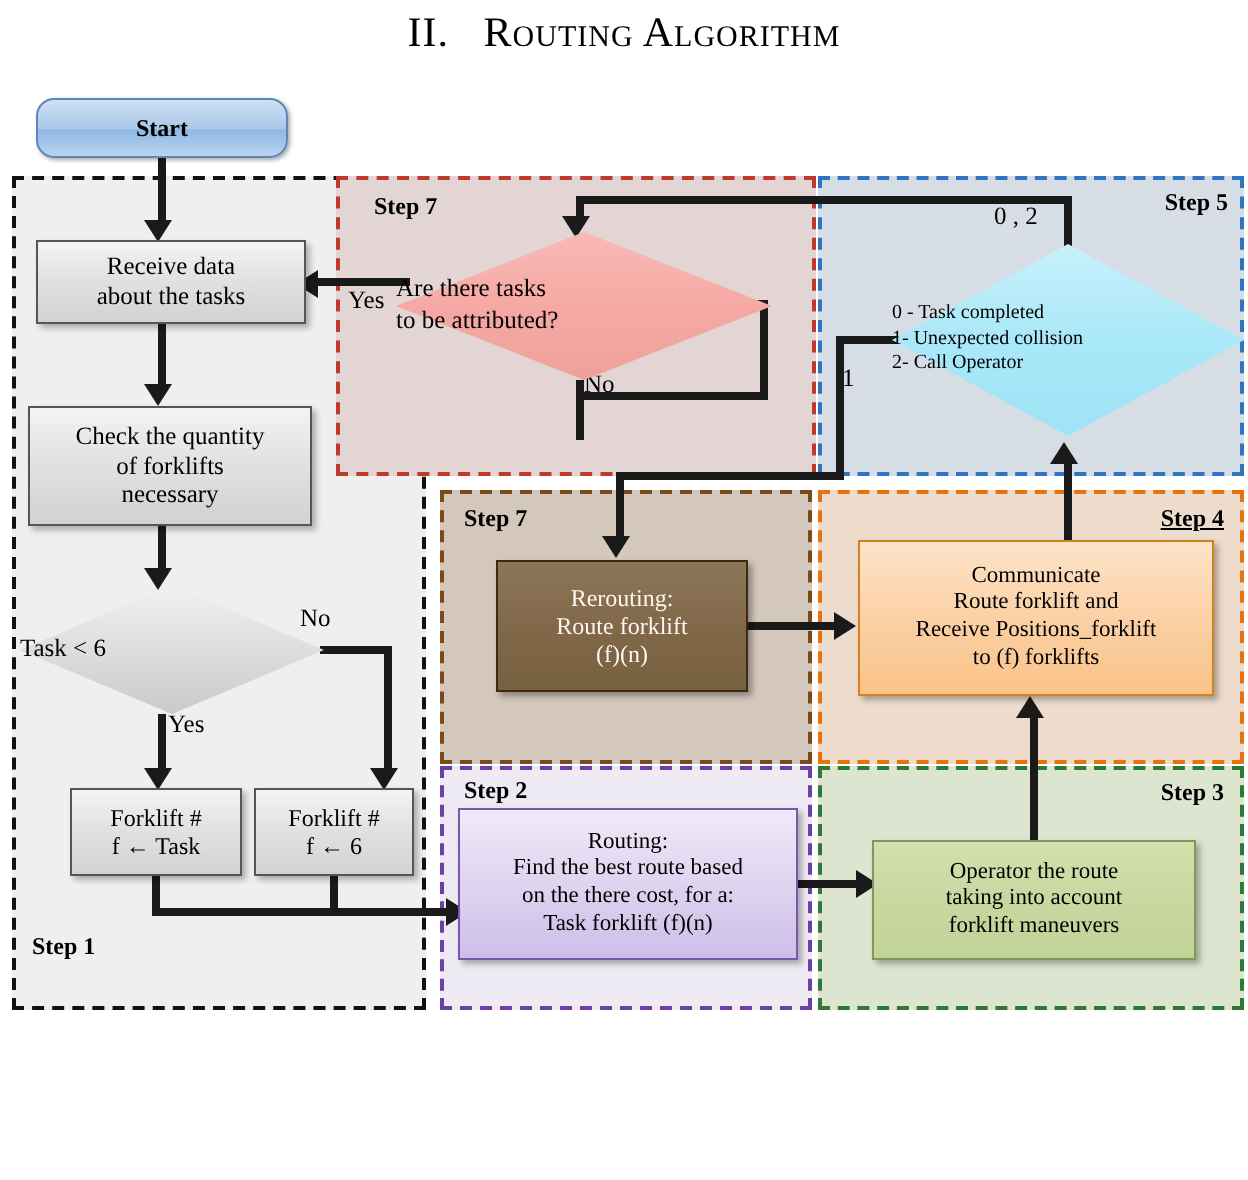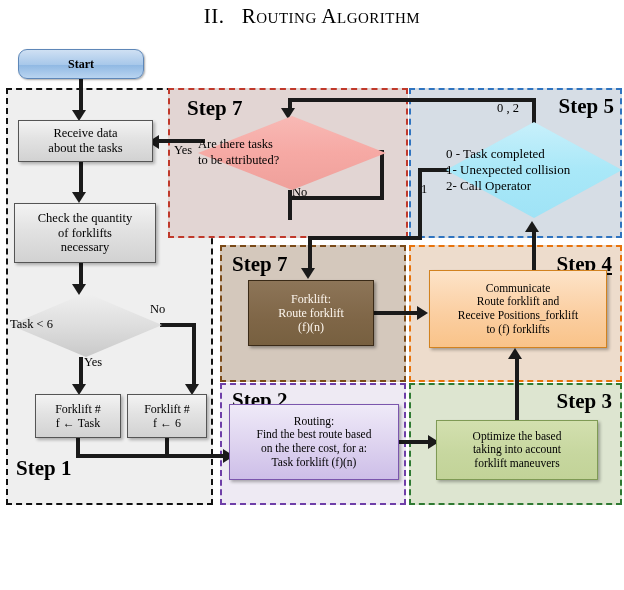--- a/index.html
+++ b/index.html
@@ -10,21 +10,21 @@
   #title{
     position:absolute;left:0;top:0;width:624px;height:32px;
     display:flex;align-items:center;justify-content:center;
     font-family:"Liberation Serif",serif;
     font-size:21px;font-variant:small-caps;letter-spacing:0.5px;white-space:pre;
   }
 
   
   .region{position:absolute;box-sizing:border-box;}
   .region .steplabel{
-    position:absolute;font-weight:bold;font-size:21px;
+    position:absolute;font-weight:bold;font-size:12px;
     font-family:"Liberation Serif",serif;white-space:nowrap;
   }
 
   #reg-step1{left:6px;top:88px;width:207px;height:417px;border:2px dashed #111;background:#efefef;}
   #reg-step1 .steplabel{left:8px;bottom:22px;}
 
   #reg-step7{left:168px;top:88px;width:240px;height:150px;border:2px dashed #c0392b;background:#e2d5d3;}
   #reg-step7 .steplabel{left:17px;top:6px;}
 
   #reg-step5{left:409px;top:88px;width:213px;height:150px;border:2px dashed #2f74c0;background:#d6dde5;}
@@ -80,21 +80,21 @@
   #n-task .ptext{font-size:12.5px;}
 
   #n-attr{left:198px;top:116px;width:188px;height:74px;}
   #n-attr .pshape{background:linear-gradient(180deg,#f8b9b5 0%,#f6a9a4 50%,#efa09b 100%);
      filter:drop-shadow(2px 2px 2px rgba(0,0,0,.3));}
   #n-attr .ptext{font-size:12.5px;}
 
   #n-status{left:446px;top:122px;width:176px;height:96px;}
   #n-status .pshape{background:linear-gradient(180deg,#c8f0fb 0%,#a9e8f8 50%,#9fe3f6 100%);
      filter:drop-shadow(2px 2px 2px rgba(0,0,0,.3));}
-  #n-status .ptext{font-size:13px;}
+  #n-status .ptext{font-size:10px;}
 
   #n-rerouting{left:248px;top:280px;width:126px;height:66px;border:1px solid #3a2a17;
      background:linear-gradient(180deg,#8d7558 0%,#7f6647 60%,#776040 100%);
      box-shadow:2px 2px 3px rgba(0,0,0,.35);font-size:12px;}
 
   #n-communicate{left:429px;top:270px;width:178px;height:78px;border:1px solid #d2821f;
      background:linear-gradient(180deg,#fde3c8 0%,#fbcfa2 55%,#f9c389 100%);
      box-shadow:2px 2px 3px rgba(0,0,0,.3);font-size:11.5px;}
 
   #n-routing{left:229px;top:404px;width:170px;height:76px;border:1px solid #7b56ad;
@@ -255,39 +255,39 @@
   <div class="poly-diamond" id="n-status">
     <div class="pshape"></div>
     <div class="ptext">
       <span class="ln">0 - Task completed</span>
       <span class="ln">1- Unexpected collision</span>
       <span class="ln">2- Call Operator</span>
     </div>
   </div>
 
   <div class="node" id="n-rerouting" style="color:#fdf6ee;">
-    <span class="ln">Forklift:</span>
+    <span class="ln">Rerouting:</span>
     <span class="ln">Route forklift</span>
     <span class="ln">(f)(n)</span>
   </div>
 
   <div class="node" id="n-communicate">
     <span class="ln">Communicate</span>
     <span class="ln">Route  forklift  and</span>
     <span class="ln">Receive Positions_forklift</span>
     <span class="ln">to (f) forklifts</span>
   </div>
 
   <div class="node" id="n-routing">
     <span class="ln">Routing:</span>
     <span class="ln">Find the best route based</span>
     <span class="ln">on the there cost, for a:</span>
     <span class="ln">Task forklift (f)(n)</span>
   </div>
 
   <div class="node" id="n-optimize">
-    <span class="ln">Optimize the based</span>
+    <span class="ln">Operator the route</span>
     <span class="ln">taking into account</span>
     <span class="ln">forklift maneuvers</span>
   </div>
 
 
 </div>
 
 </body></html>

